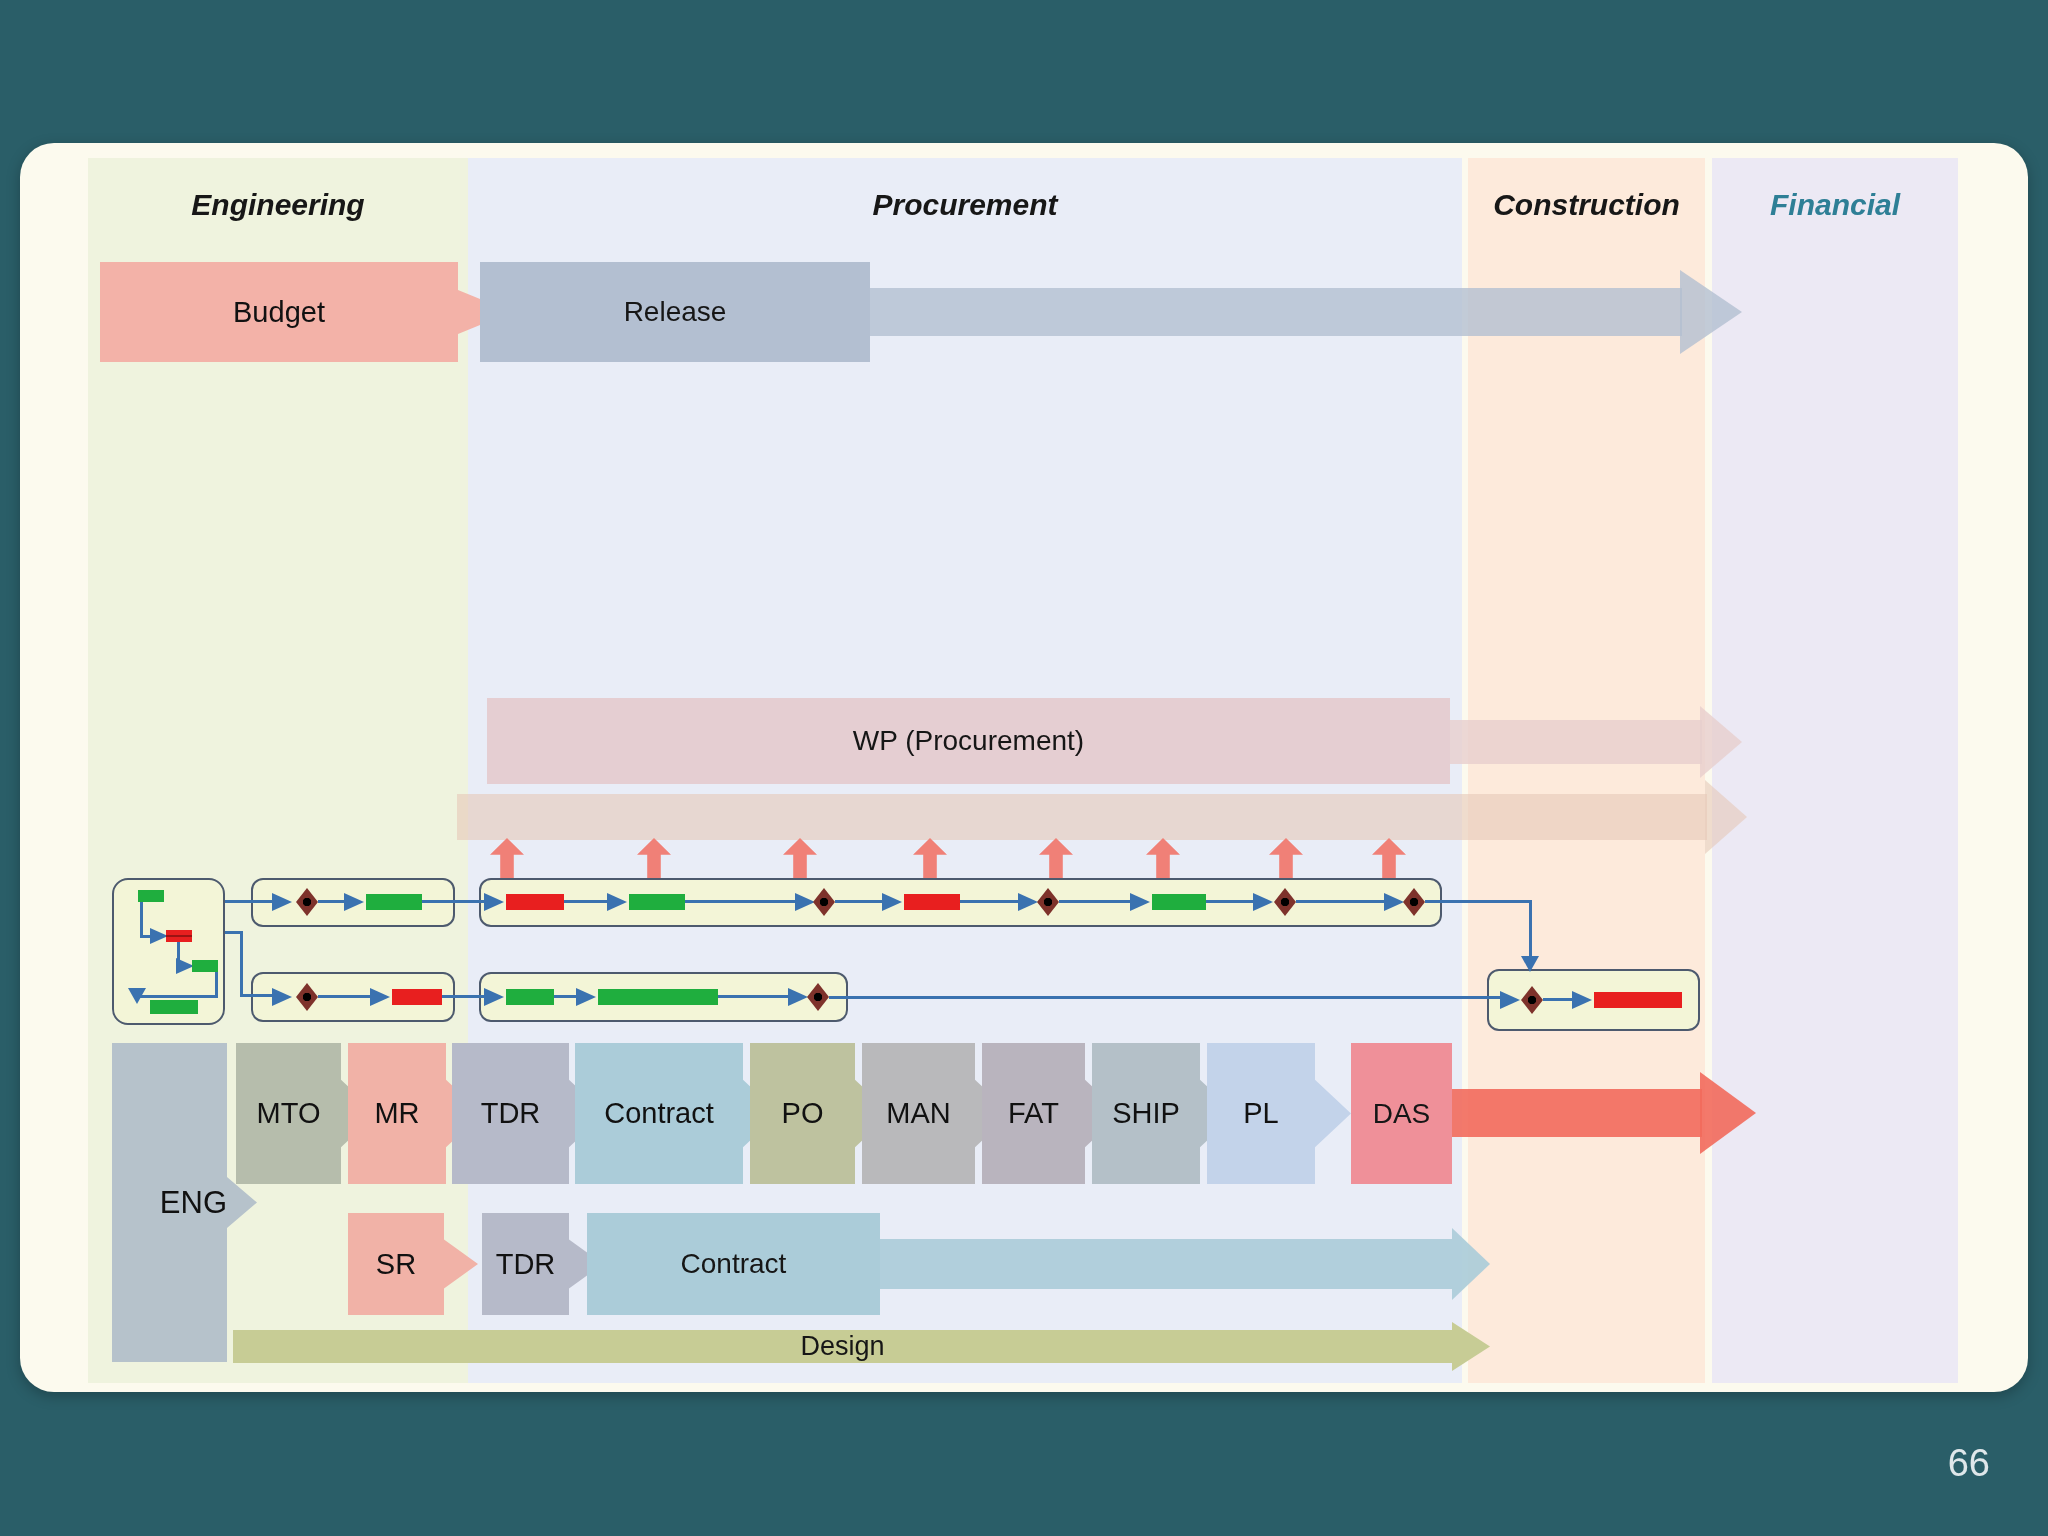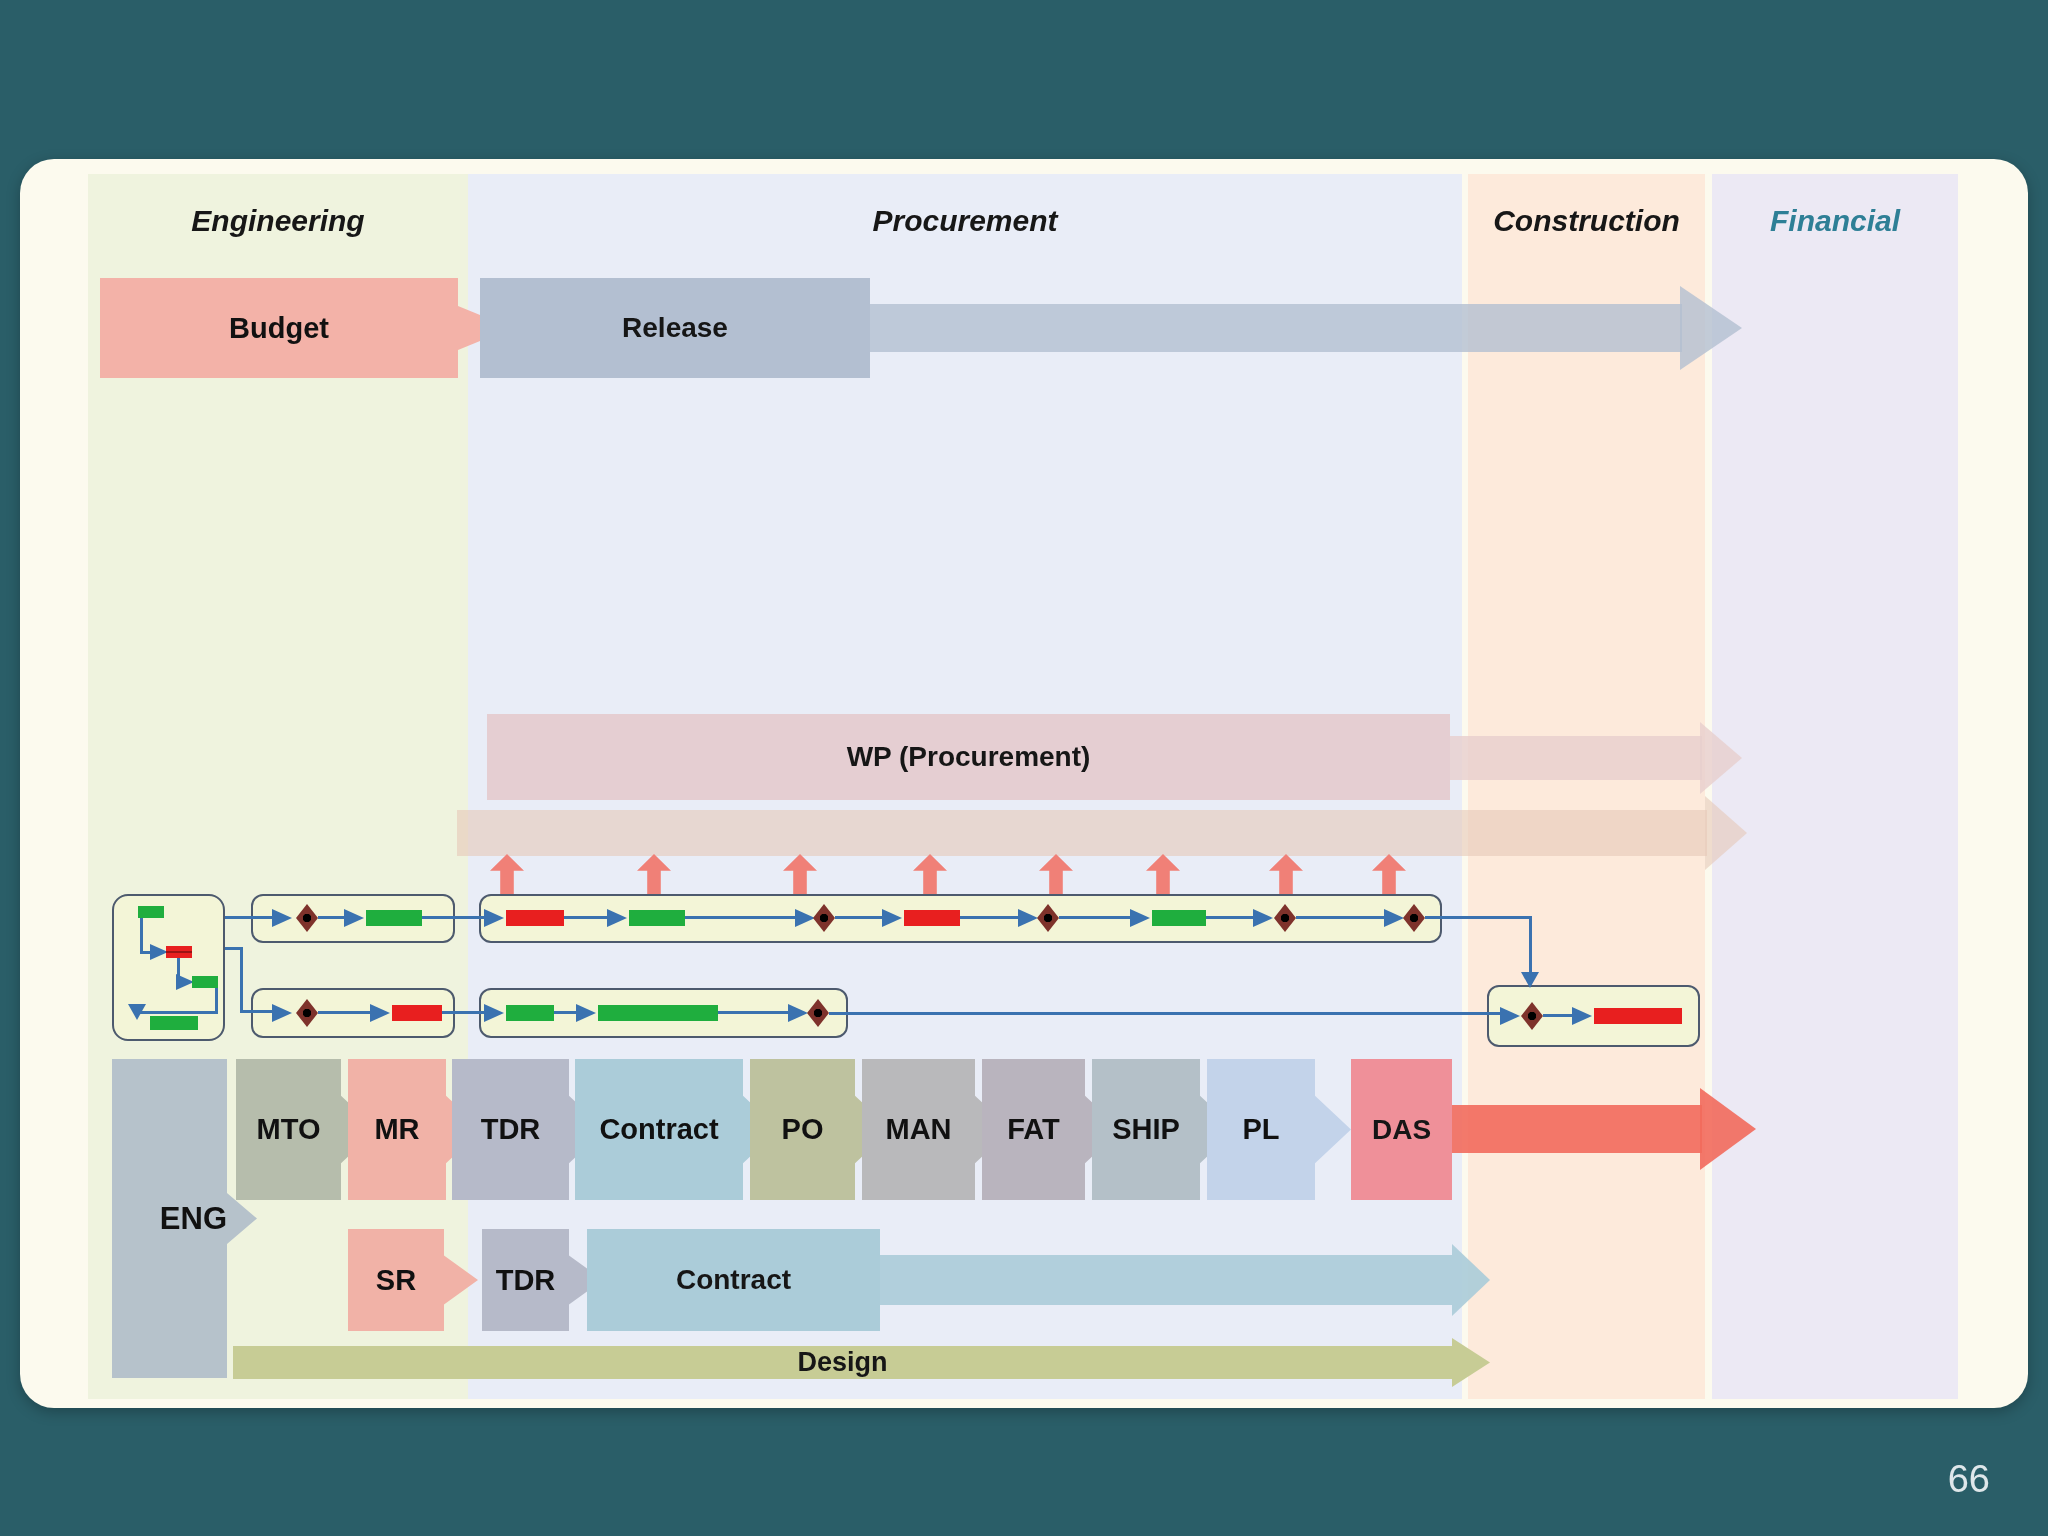--- a/index.html
+++ b/index.html
@@ -1,26 +1,26 @@
 <!DOCTYPE html>
 <html><head>
 <meta charset="utf-8">
 <style>
   html,body{margin:0;padding:0;background:#2a5e68;width:2048px;height:1536px;overflow:hidden;
     font-family:"Liberation Sans",sans-serif;}
   .abs{position:absolute;}
-  #stage{position:absolute;left:0;top:16px;width:2048px;height:1466px;}
+  #stage{position:absolute;left:0;top:0;width:2048px;height:1466px;}
   .card{left:20px;top:143px;width:2008px;height:1249px;background:#fcfaee;border-radius:34px;
     box-shadow:0 4px 14px rgba(0,0,0,.25);}
   .col{top:158px;height:1225px;}
   .colhead{top:180px;height:50px;display:flex;align-items:center;justify-content:center;
     font-size:30px;font-weight:bold;font-style:italic;color:#171717;}
   .tex{background-image:
     repeating-linear-gradient(0deg, rgba(255,255,255,.33) 0 1px, rgba(0,0,0,0) 1px 4px),
-    repeating-linear-gradient(90deg, rgba(255,255,255,.33) 0 1px, rgba(0,0,0,0) 1px 4px); font-weight: bold;}
+    repeating-linear-gradient(90deg, rgba(255,255,255,.33) 0 1px, rgba(0,0,0,0) 1px 4px);}
   .chev{clip-path:polygon(0 0,calc(100% - var(--tip,36px)) 0,calc(100% - var(--tip,36px)) 26%,100% 50%,
     calc(100% - var(--tip,36px)) 74%,calc(100% - var(--tip,36px)) 100%,0 100%);
     display:flex;align-items:center;justify-content:center;box-sizing:border-box;
     padding-right:var(--tip,36px);font-size:29px;color:#111;}
   .chev-slim{clip-path:polygon(0 0,calc(100% - var(--tip,30px)) 0,calc(100% - var(--tip,30px)) 42%,100% 50%,
     calc(100% - var(--tip,30px)) 58%,calc(100% - var(--tip,30px)) 100%,0 100%);justify-content:flex-end;}
   .bandlbl{display:flex;align-items:center;justify-content:center;font-size:28px;color:#161616;}
   .head-r{clip-path:polygon(0 0,100% 50%,0 100%);}
   .uparr{width:34px;height:40px;background:#f08077;
     clip-path:polygon(50% 0,100% 42%,70% 42%,70% 100%,30% 100%,30% 42%,0 42%);}

